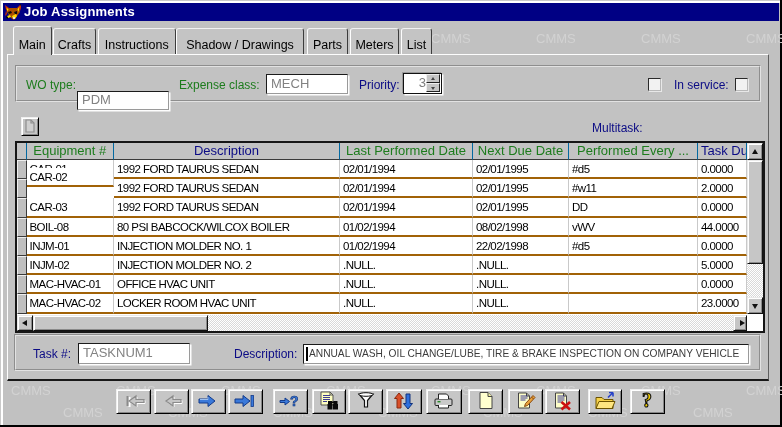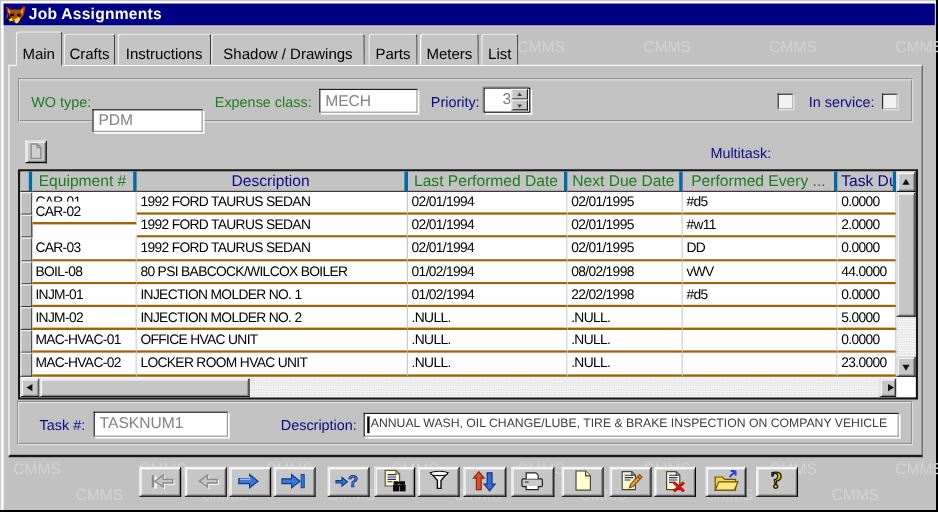--- a/index.html
+++ b/index.html
@@ -23,21 +23,21 @@
 .gb { position:absolute; border:2px groove #e2e2e2; z-index:4; }
 .lbl { position:absolute; font-size:12px; white-space:nowrap; z-index:5; }
 .green { color:#1d7c1d; }
 .navy { color:#0b0b85; }
 .tf { position:absolute; background:#fff; border:1.5px solid; border-color:#1b1b1b #9a9a9a #9a9a9a #1b1b1b; box-shadow:1.5px 1.5px 0 #fdfdfd; z-index:5; color:#828282; font-size:13px; white-space:nowrap; overflow:hidden; }
 .cb { position:absolute; width:13px; height:13px; background:#f2f2f2; border:1.5px solid; border-color:#2a2a2a #b9b9b9 #b9b9b9 #2a2a2a; box-shadow:1px 1px 0 #e8e8e8; z-index:5; }
 
 .btn { position:absolute; background:#c6c6c6; border:1px solid; border-color:#efefef #000 #000 #efefef; box-shadow: inset 1px 1px 0 #fff, inset -1px -1px 0 #868686; z-index:5; }
 
 .grid { position:absolute; left:15px; top:141px; width:750px; height:192px; background:#fff; border:2px solid #161616; z-index:4; }
-.gh { position:absolute; z-index:5; background:#c3c3c3; border-right:3px solid #0369a1; border-bottom:1.5px solid #3a3a3a; font-size:13px; text-align:center; line-height:15.5px; white-space:nowrap; overflow:hidden; }
+.gh { position:absolute; z-index:5; background:#c3c3c3; border-right:1px solid #0369a1; border-bottom:1.5px solid #3a3a3a; font-size:13px; text-align:center; line-height:15.5px; white-space:nowrap; overflow:hidden; }
 .gc { position:absolute; z-index:5; background:#fff; border-right:1px solid #c9c9c9; border-bottom:2px solid #a16207; font-size:11.5px; letter-spacing:-0.55px; color:#000; white-space:nowrap; overflow:hidden; padding-left:3px; line-height:18px; }
 .sel { position:absolute; z-index:5; background:#bfbfbf; border-style:solid; border-width:1px 1.5px 1.5px 1px; border-color:#eee #3a3a3a #3a3a3a #eee; }
 
 .sbtrack { position:absolute; background:#fff; background-image:conic-gradient(#d9d9d9 25%, #fff 0 50%, #d9d9d9 0 75%, #fff 0); background-size:2px 2px; }
 .sbbtn { position:absolute; background:#c6c6c6; border:1px solid; border-color:#e9e9e9 #111 #111 #e9e9e9; box-shadow: inset 1px 1px 0 #fff, inset -1px -1px 0 #8a8a8a; }
 .sbthumb { position:absolute; background:#c6c6c6; border:1px solid; border-color:#e9e9e9 #111 #111 #e9e9e9; box-shadow: inset 1px 1px 0 #fff, inset -1px -1px 0 #8a8a8a; }
 .tri { position:absolute; width:0; height:0; }
 </style>
 </head>
 <body>

